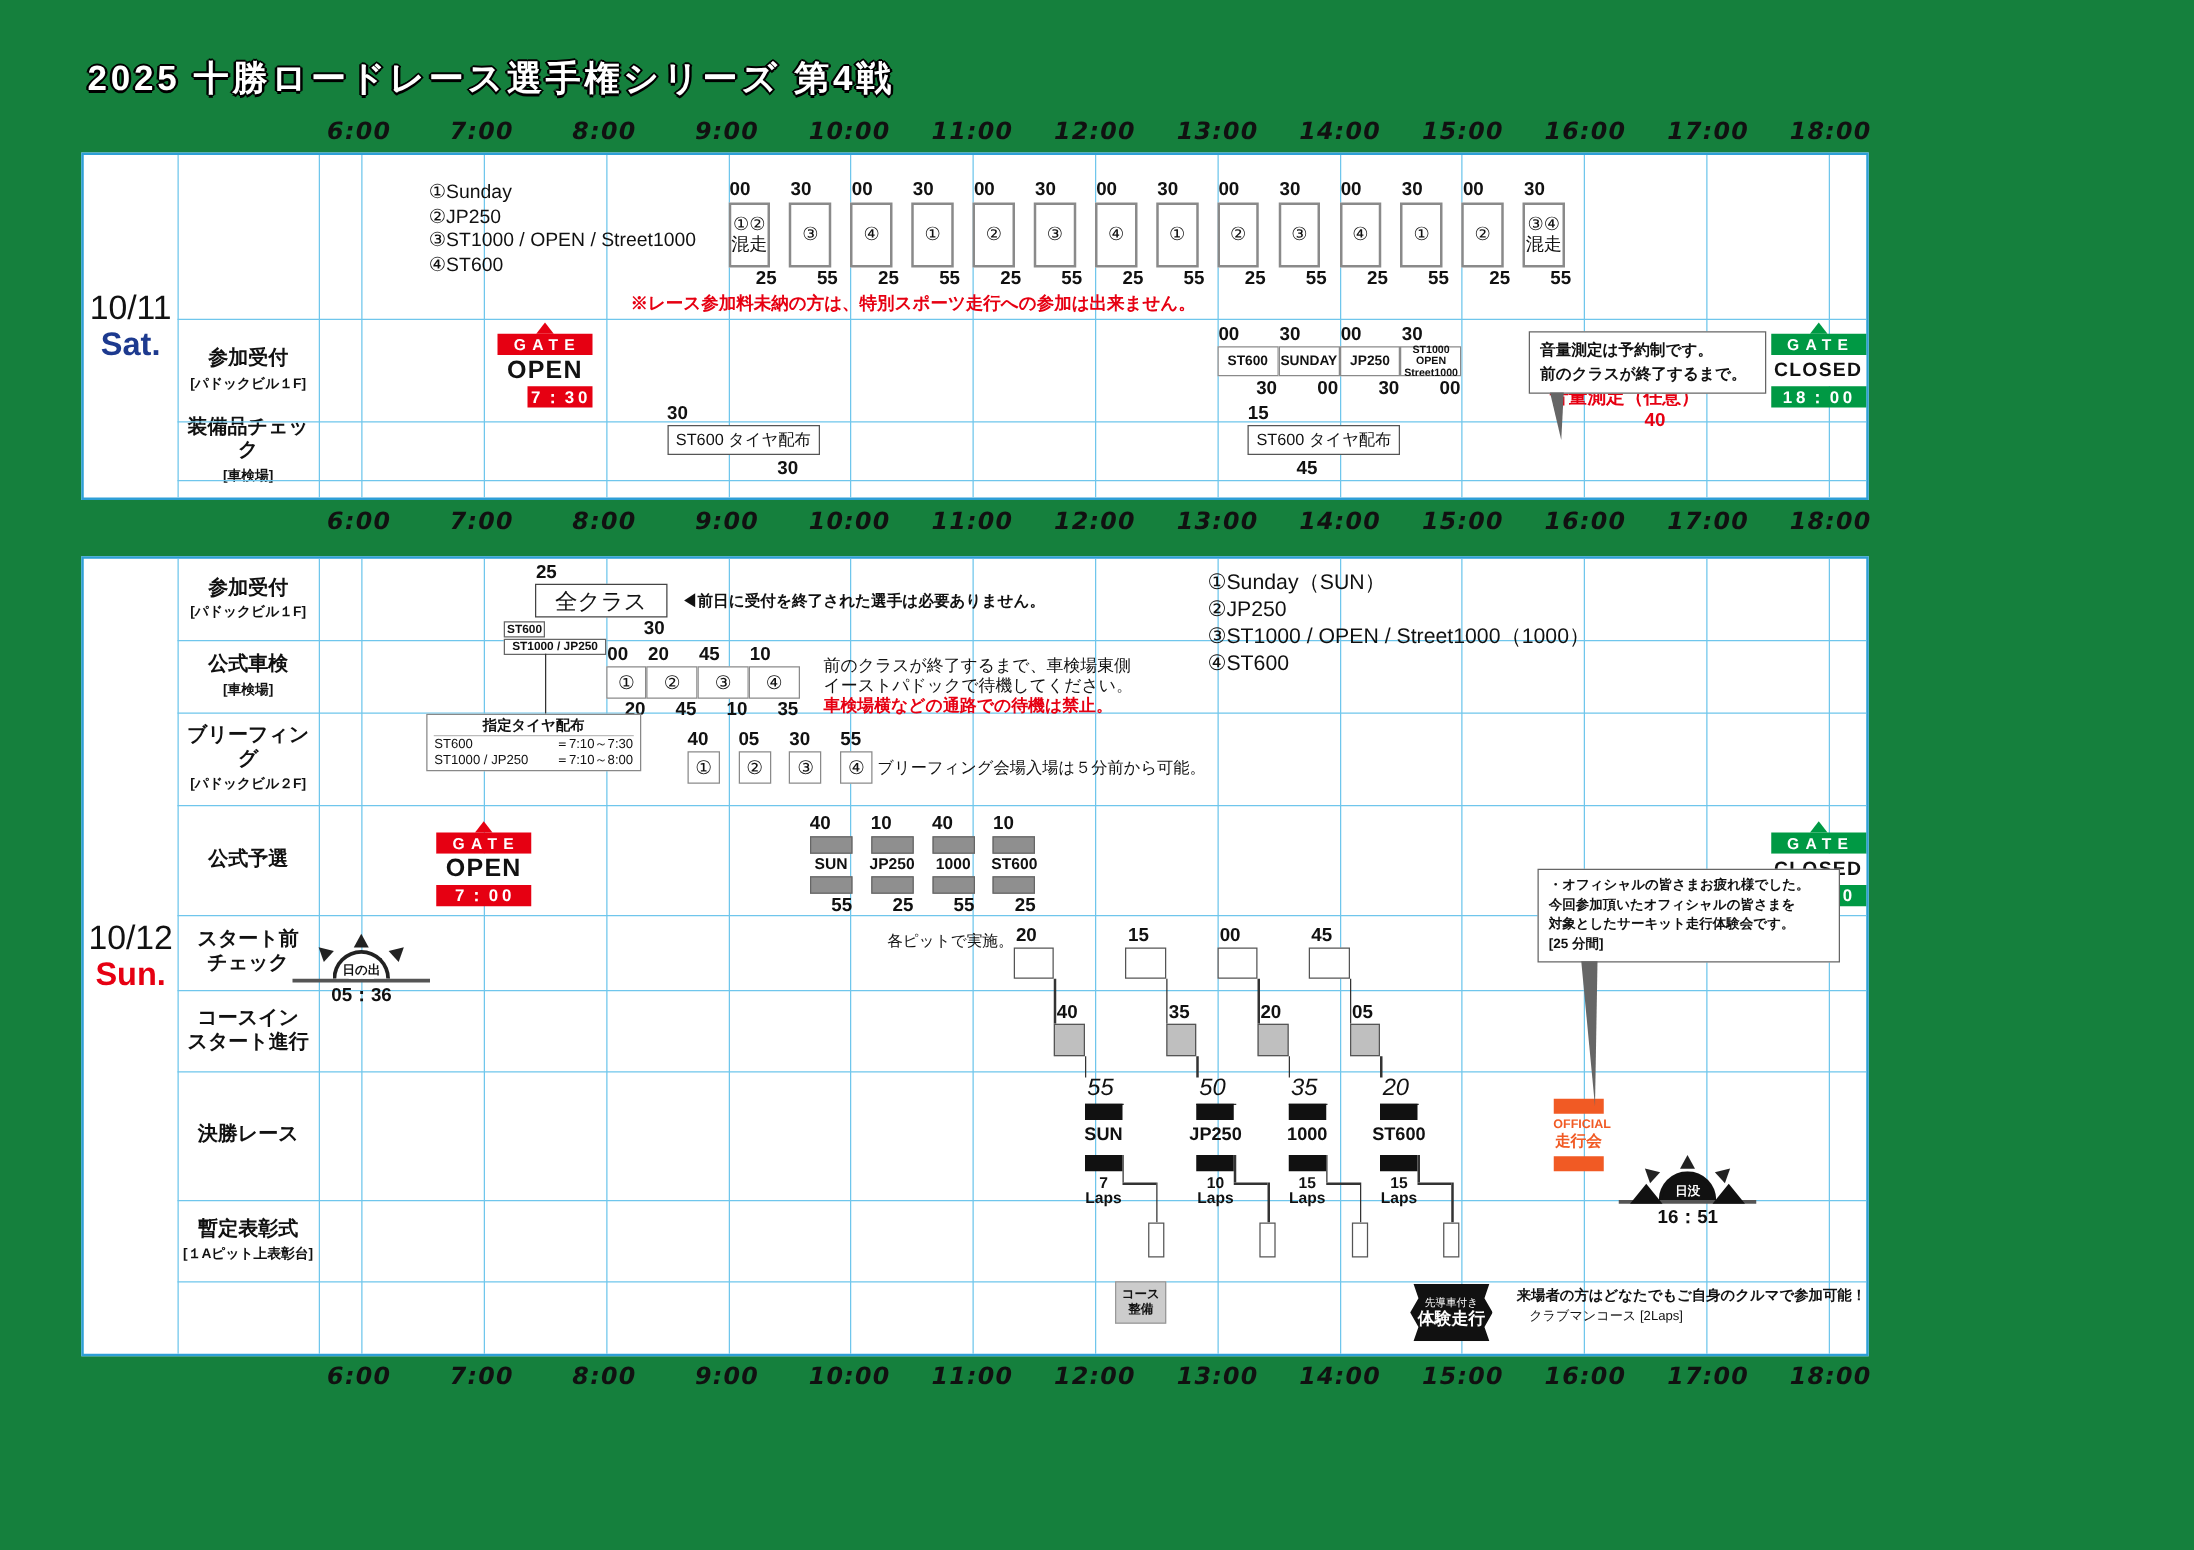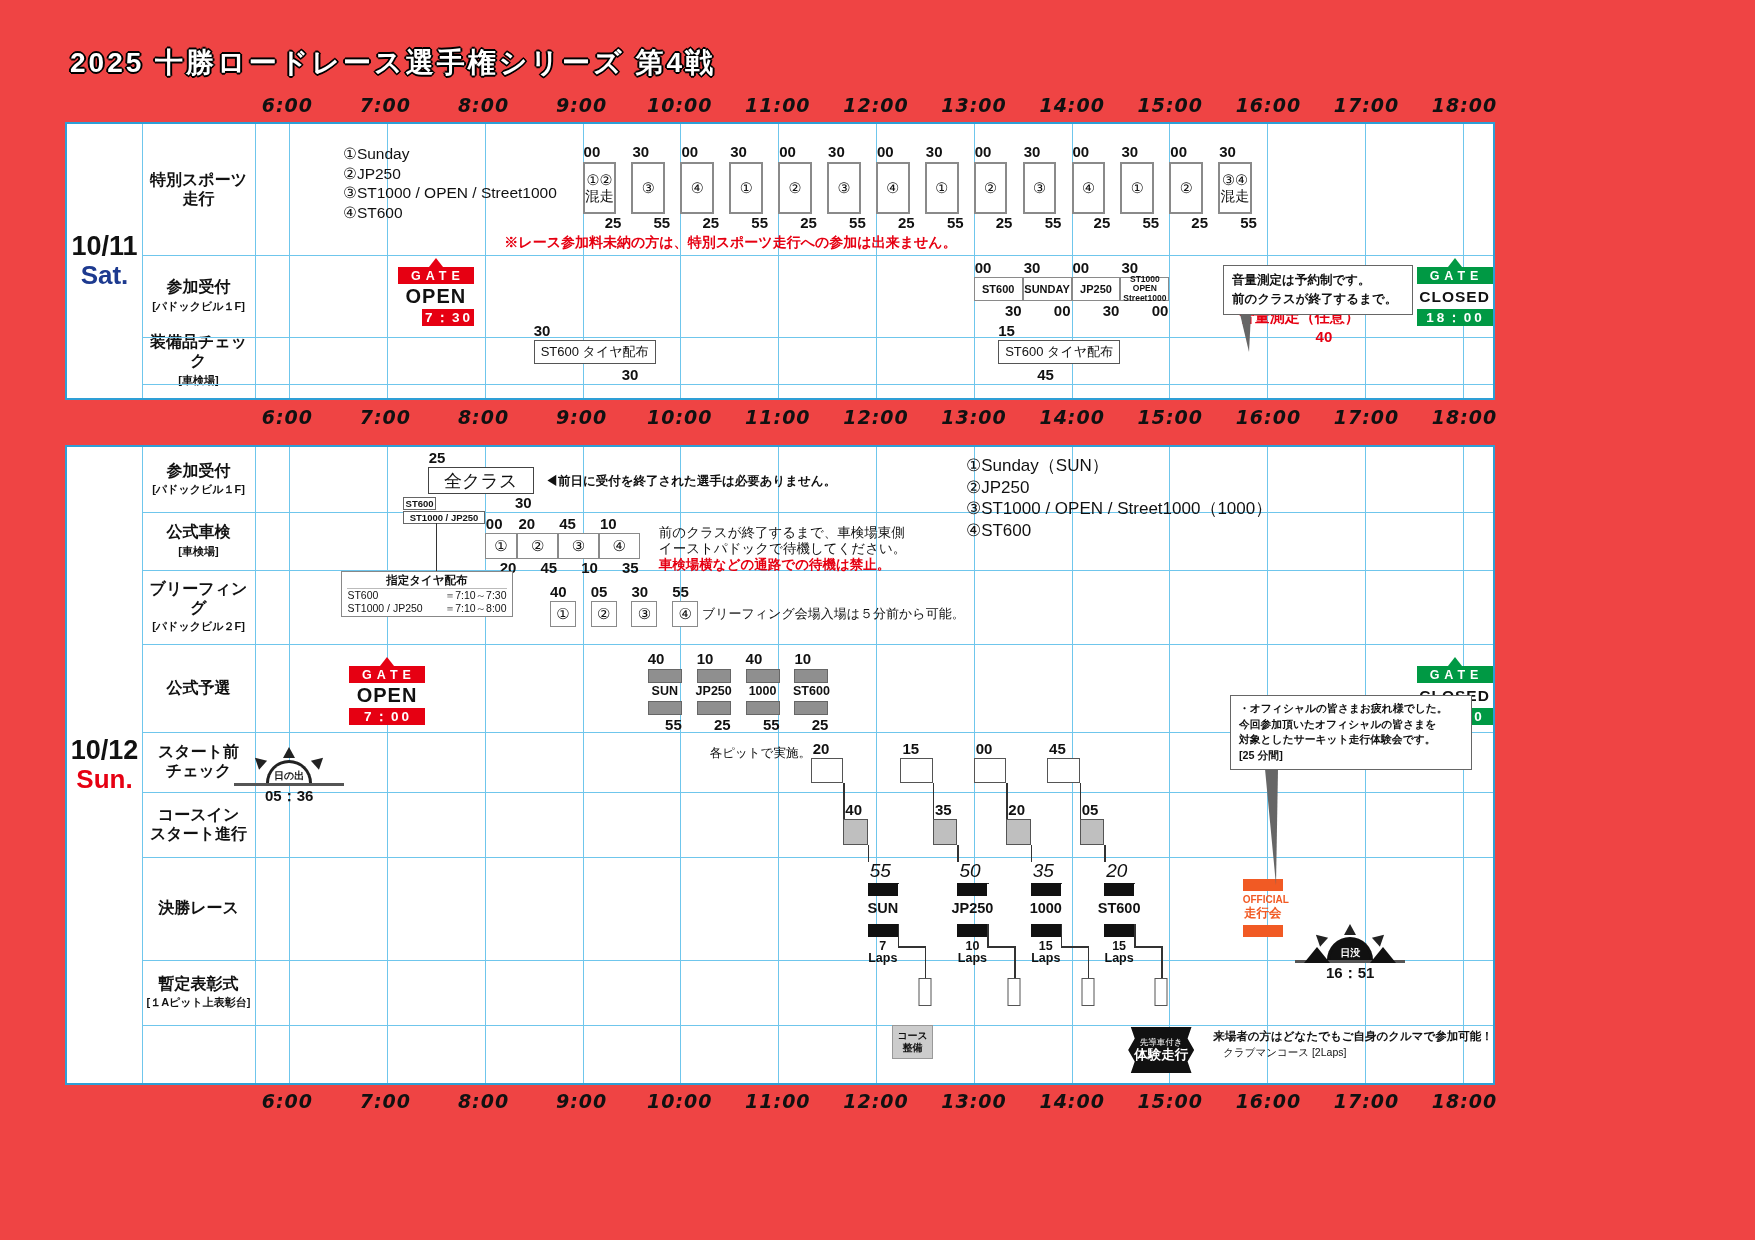--- a/index.html
+++ b/index.html
@@ -1,26 +1,26 @@
 <!DOCTYPE html>
 <html><head>
 <meta charset="utf-8">
 <style>
   html,body{margin:0;padding:0;background:#f2f2f2;}
-  .page{position:relative;width:1755px;height:1240px;background:#ef4444;overflow:hidden;
+  .page{position:relative;width:1755px;height:1240px;background:#15803d;overflow:hidden;
         font-family:"Liberation Sans",sans-serif;color:#111;}
   .title{position:absolute;left:70px;top:44px;font-size:28px;font-weight:bold;letter-spacing:3px;
          color:#fff;text-shadow:-2px 0 #000,2px 0 #000,0 -2px #000,0 2px #000,-1px -1px #000,1px -1px #000,-1px 1px #000,1px 1px #000;}
   .axis{position:absolute;left:253px;width:1242px;height:24px;}
   .hlabel{position:absolute;transform:translateX(-50%);font-size:19px;font-weight:bold;font-style:italic;
           letter-spacing:1px;white-space:nowrap;font-family:"DejaVu Sans",sans-serif;}
   .day{position:absolute;left:65px;width:1430px;border:2px solid #2E9FD6;box-sizing:border-box;background:#fff;}
   .datecol{position:absolute;left:0;top:0;bottom:0;width:75px;border-right:1px solid #6FC6EC;
            display:flex;flex-direction:column;justify-content:center;align-items:center;}
-  .dnum{font-size:27px;font-weight:bold;letter-spacing:0;text-align:center;}
+  .dnum{font-size:27px;font-weight:normal;letter-spacing:0;text-align:center;}
   .dwd{font-size:26px;font-weight:bold;margin-top:-2px;}
   .wd-sat{color:#1D3A8F;}  .wd-sun{color:#E60012;}
   .labelcol{position:absolute;left:75px;top:0;bottom:0;width:113px;border-right:1px solid #6FC6EC;}
   .rowlabel{position:absolute;left:0;width:113px;display:flex;flex-direction:column;justify-content:center;
             align-items:center;text-align:center;}
   .rowlabel .main{font-size:16px;font-weight:bold;line-height:1.18;}
   .rowlabel .sub{font-size:11px;font-weight:bold;margin-top:2px;}
   .timeline{position:absolute;left:188px;top:0;right:0;bottom:0;}
   .vline{position:absolute;top:0;bottom:0;width:1px;background:#6FC6EC;}
   .rowline{position:absolute;left:75px;right:0;height:1px;background:#6FC6EC;}
@@ -134,23 +134,20 @@
         <div class="hlabel" style="left: 81.7536%;">16:00</div>
         <div class="hlabel" style="left: 89.6524%;">17:00</div>
         <div class="hlabel" style="left: 97.5513%;">18:00</div>
       </div>
       <div class="day" style="top: 122px; height: 278px;">
         <div class="datecol">
           <div class="dnum">10/11</div>
           <div class="dwd wd-sat">Sat.</div>
         </div>
         <div class="labelcol">
-          <div class="rowlabel" style="top: 0px; height: 131px;">
-            <div class="main">特別スポーツ走行</div>
-          </div>
           <div class="rowlabel" style="top: 131px; height: 82px;">
             <div class="main">参加受付</div>
             <div class="sub">[パドックビル１F]</div>
           </div>
           <div class="rowlabel" style="top: 213px; height: 47px;">
             <div class="main">装備品チェック</div>
             <div class="sub">[車検場]</div>
           </div>
         </div>
         <div class="rowline" style="top: 131px;"></div>

